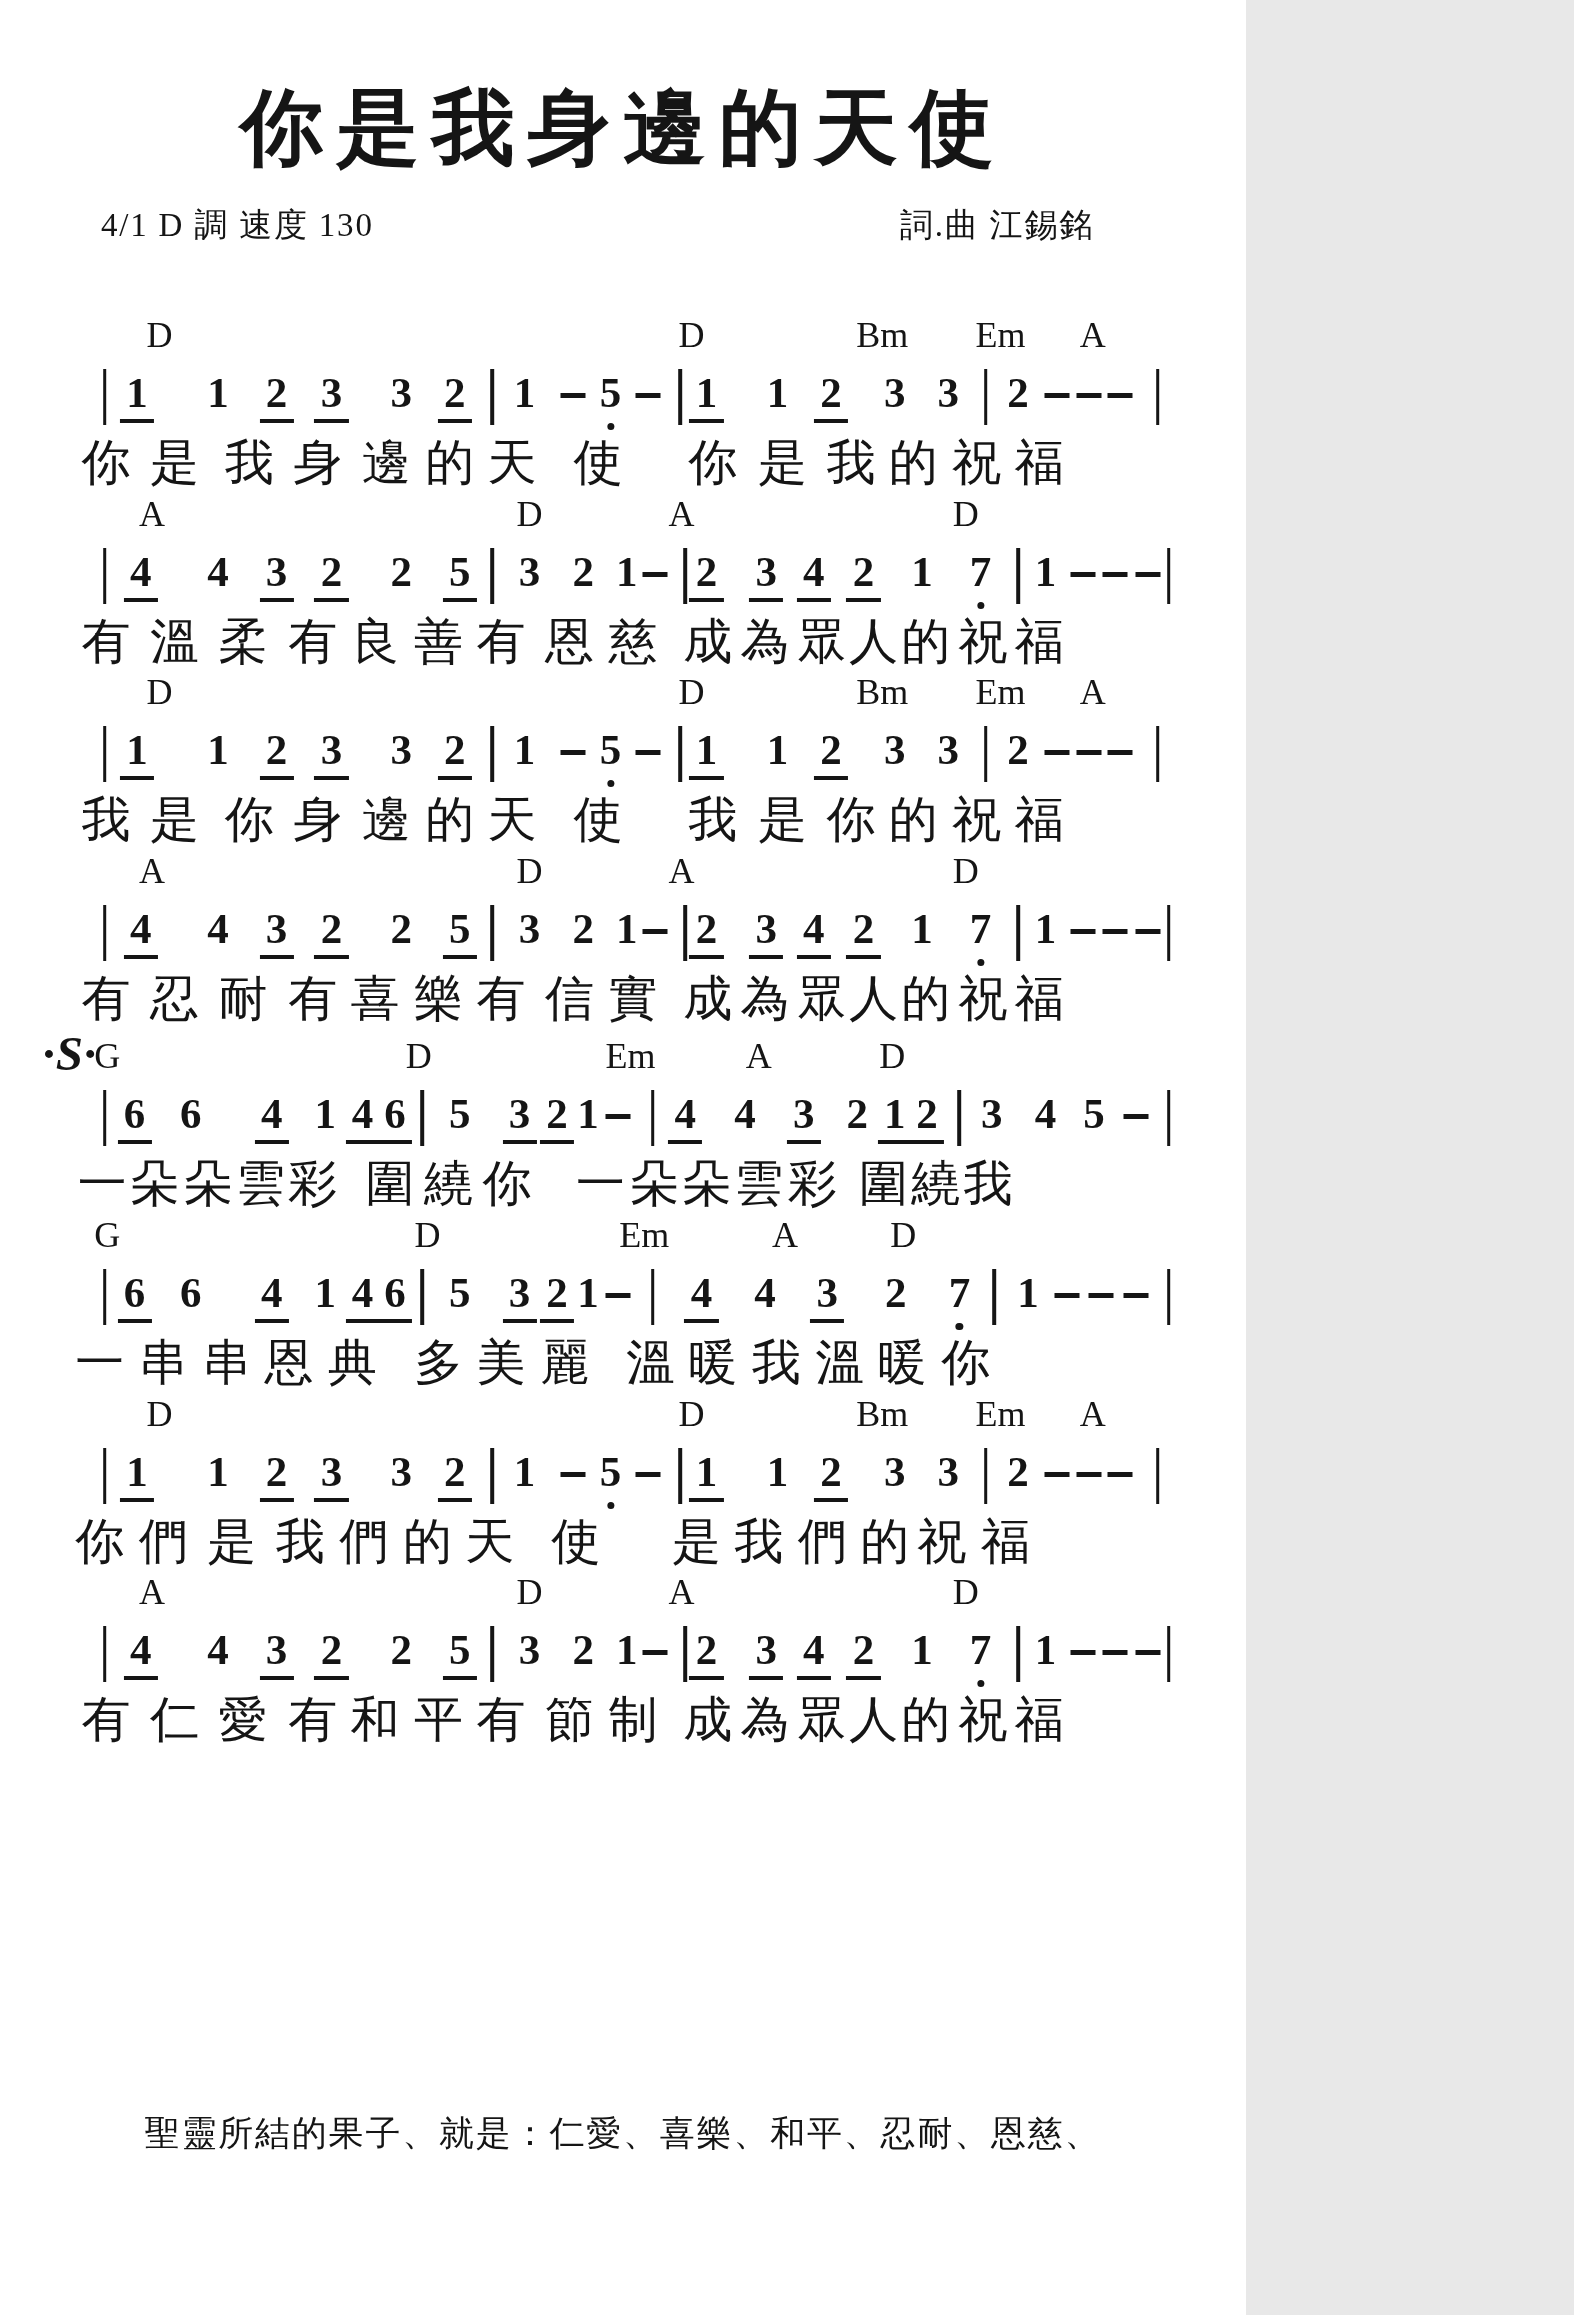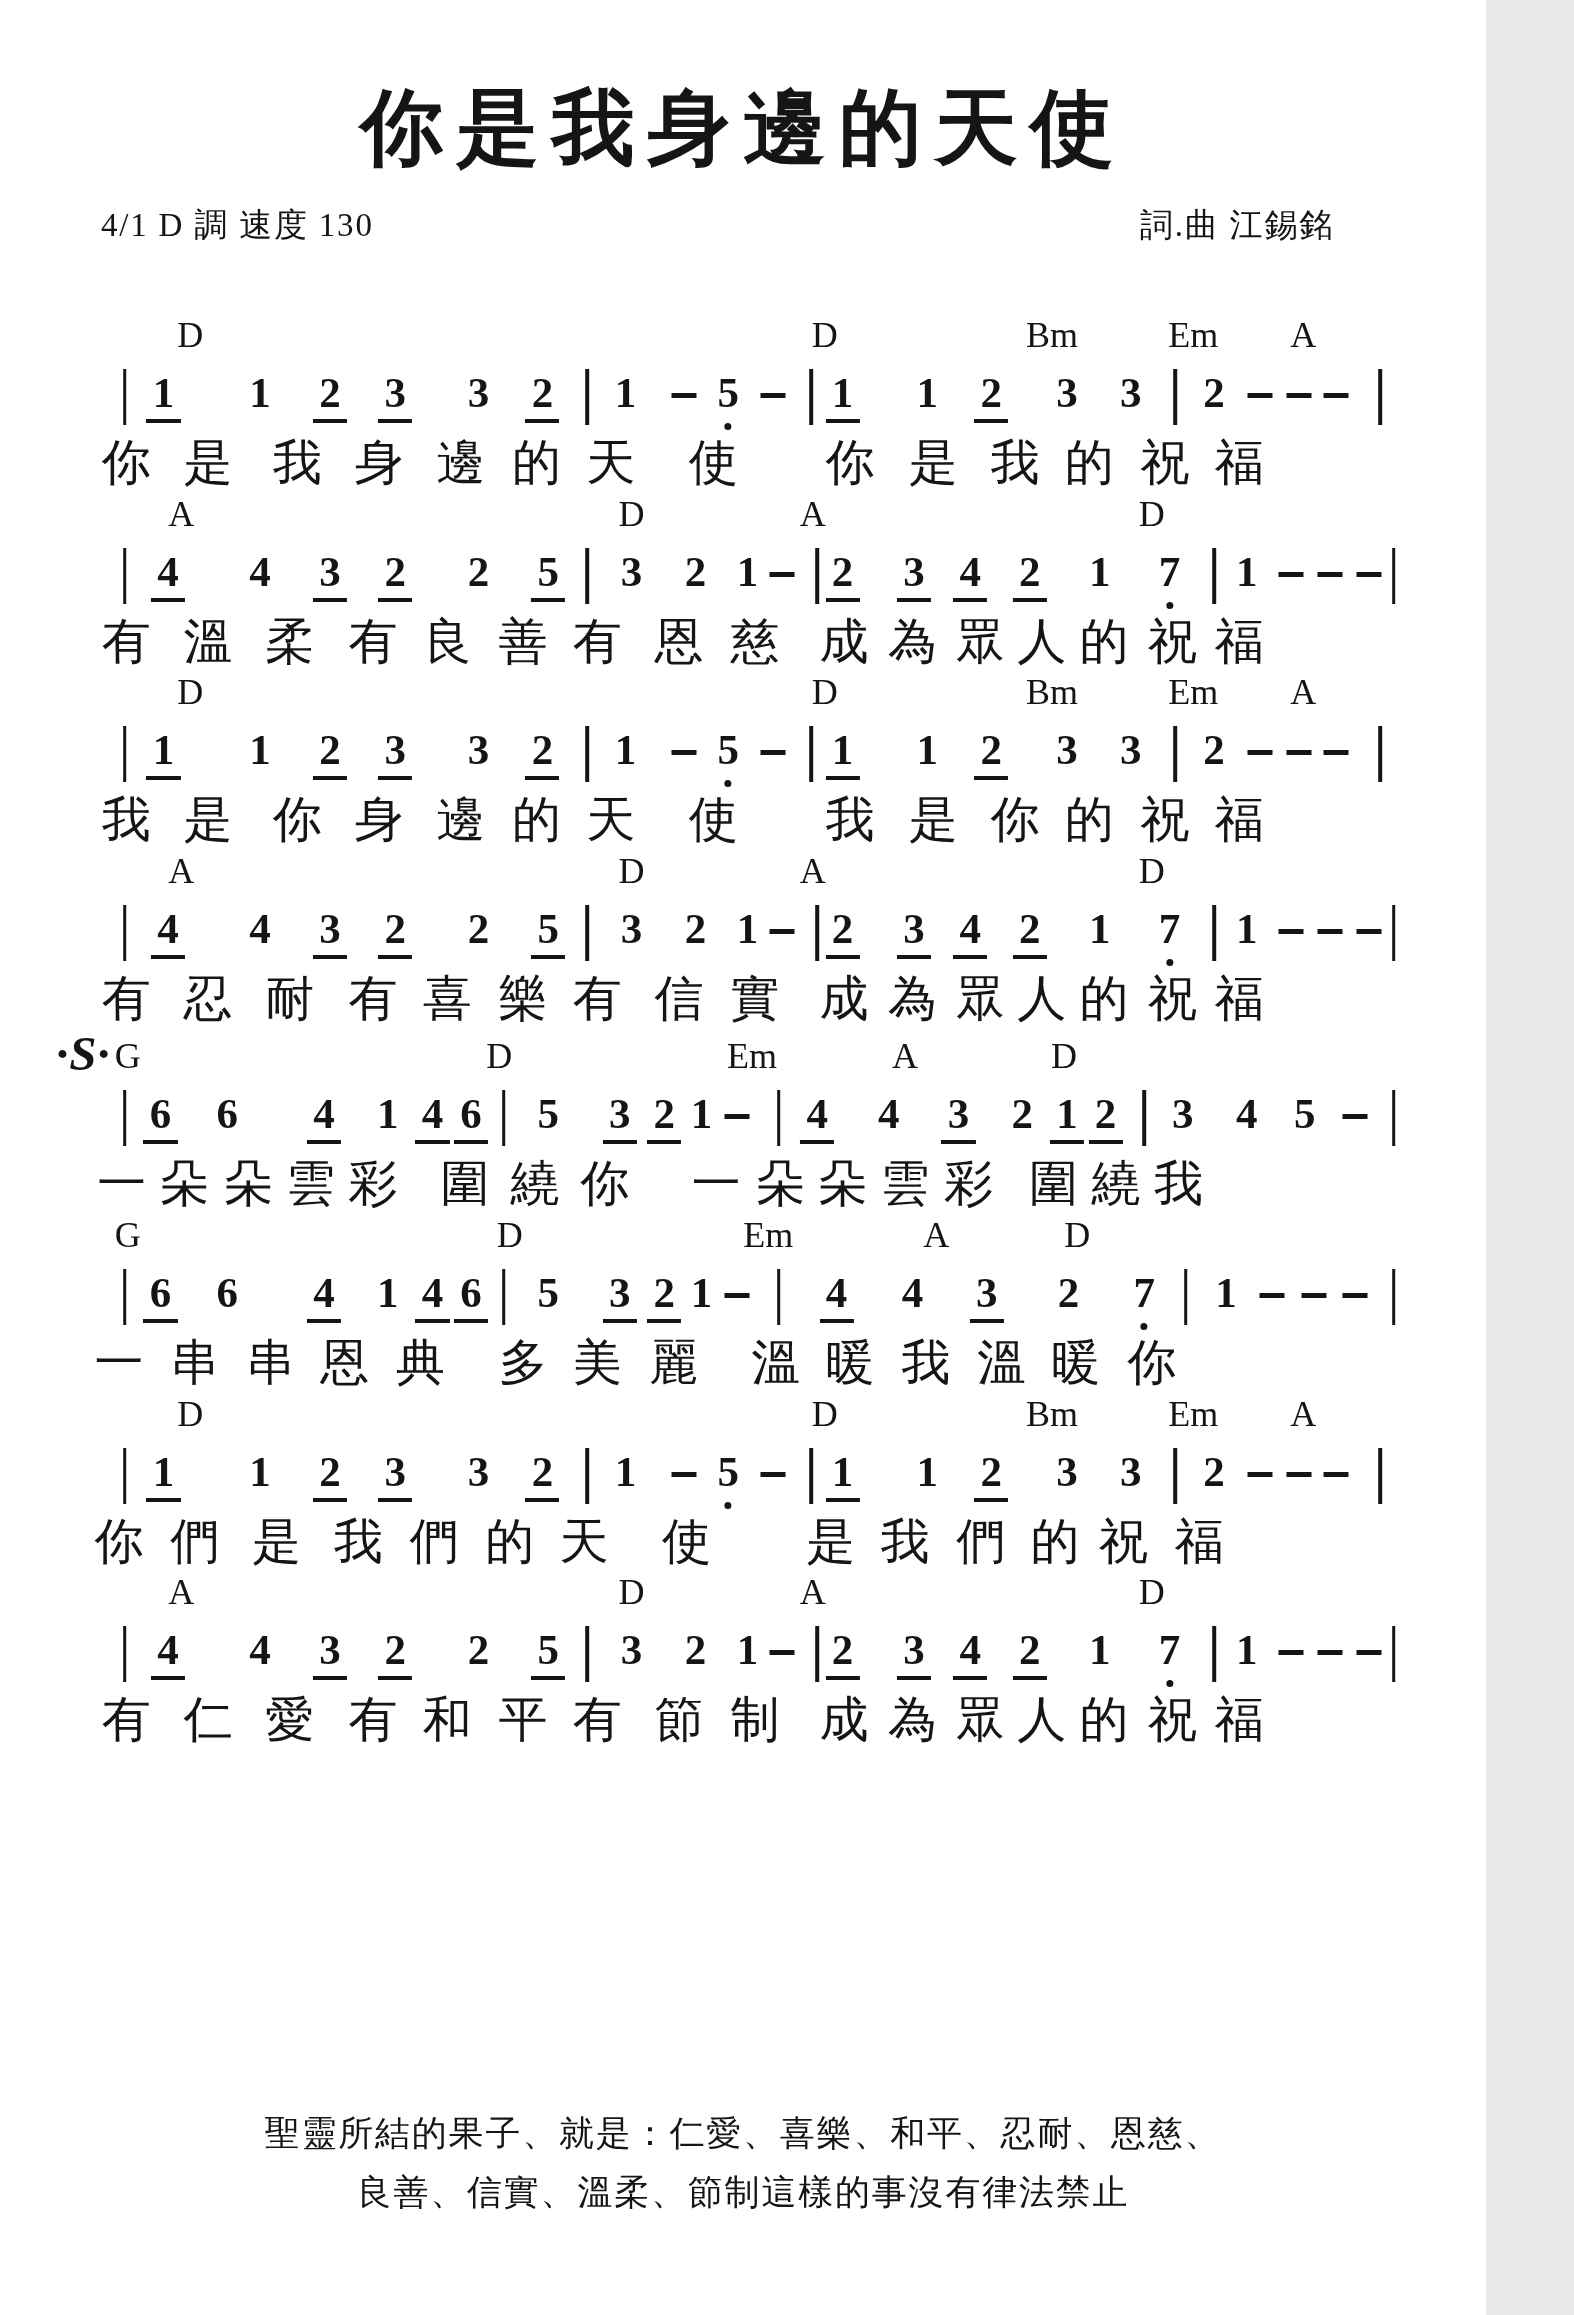--- a/index.html
+++ b/index.html
@@ -1,17 +1,17 @@
 <!DOCTYPE html>
 <html style="font-size:14.5px"><head>
 <meta charset="utf-8">
 <style>
   html,body{margin:0;padding:0;background:#e8e8e8;}
   .page{
-    position:relative;width:1486px;height:2316px;background:#ffffff;
+    position:relative;width:1246px;height:2316px;background:#ffffff;
     font-family:"Liberation Serif", serif;color:#151515;overflow:hidden;
   }
   .title{
     position:absolute;top:83px;left:0;width:100%;text-align:center;
     font-size:83px;font-weight:bold;letter-spacing:12.7px;line-height:1.1;
   }
   .meta-left{position:absolute;top:203px;left:101px;font-size:33px;letter-spacing:1.8px;}
   .meta-right{position:absolute;top:203px;right:152px;font-size:33px;letter-spacing:1.8px;}
   .score{position:absolute;left:0;top:0;width:100%;height:100%;}
   .music-line{position:absolute;left:0;width:100%;height:185px;}
@@ -419,15 +419,14 @@
         <div class="lyric" style="left: 61.4%;">為</div>
         <div class="lyric" style="left: 66%;">眾</div>
         <div class="lyric" style="left: 70.1%;">人</div>
         <div class="lyric" style="left: 74.3%;">的</div>
         <div class="lyric" style="left: 78.9%;">祝</div>
         <div class="lyric" style="left: 83.4%;">福</div>
       </div>
     </div>
 
   <div class="footer-l1">聖靈所結的果子、就是：仁愛、喜樂、和平、忍耐、恩慈、</div>
-  <div class="footer-l2">良善、信實、溫柔、節制這樣的事沒有律法禁止</div>
 </div>
 
 
 </body></html>

